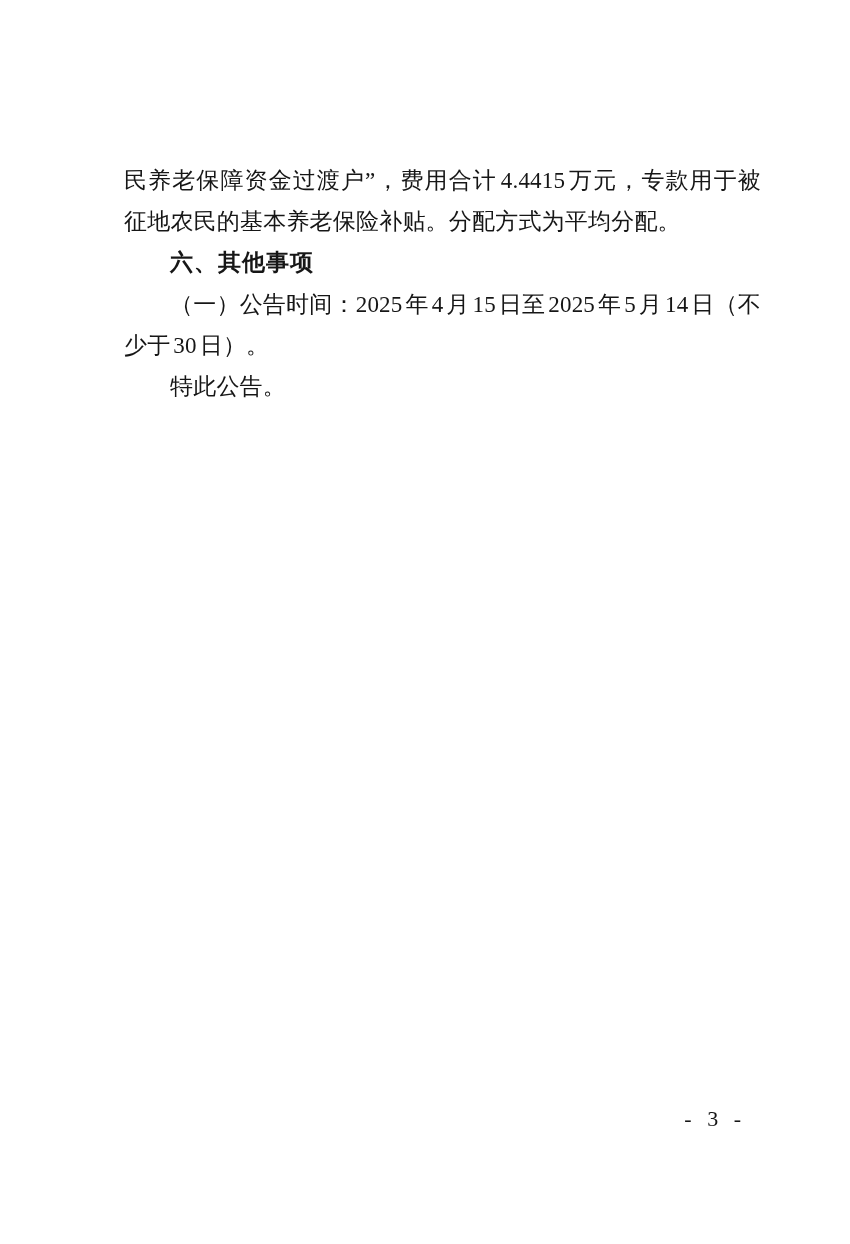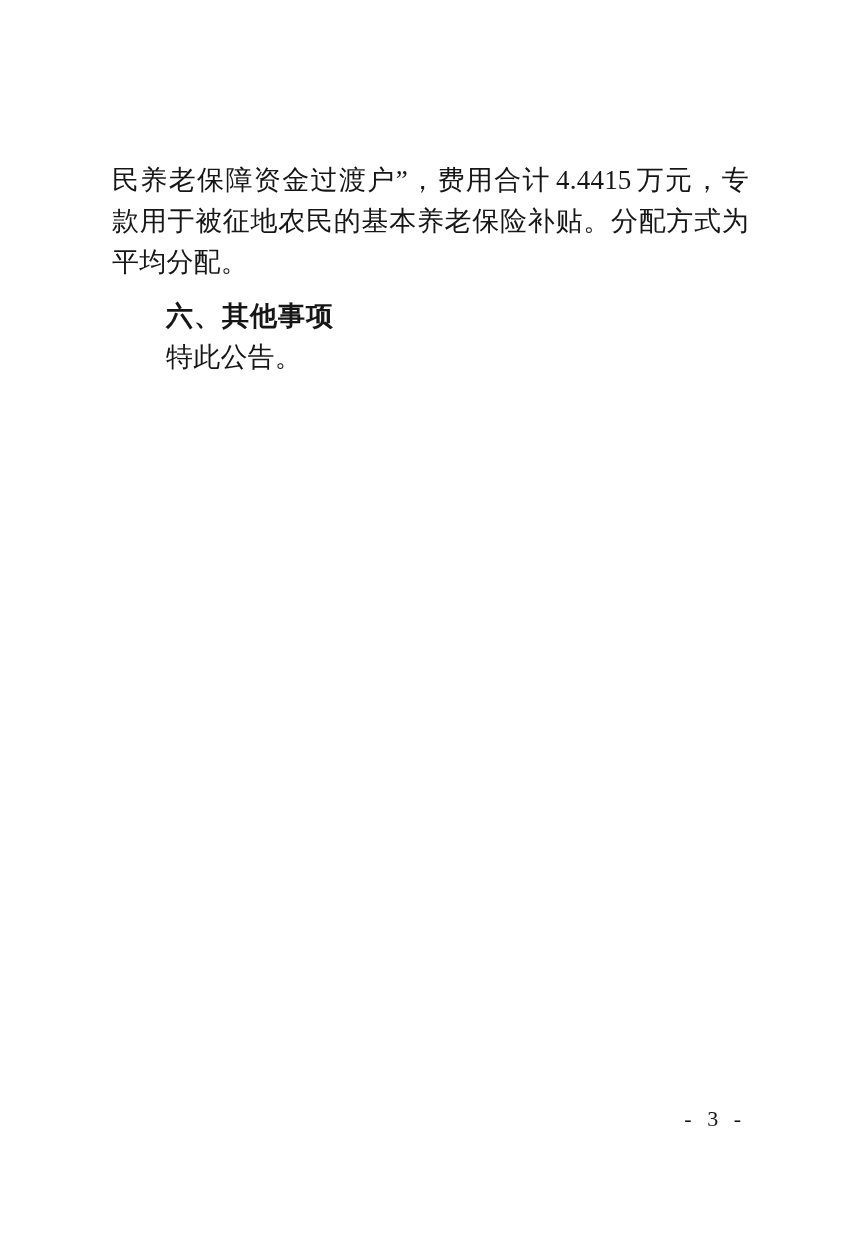--- a/index.html
+++ b/index.html
@@ -11,43 +11,42 @@
     position: relative;
     width: 850px;
     height: 1244px;
     background: #ffffff;
     overflow: hidden;
     font-family: "Liberation Serif", "DejaVu Serif", serif;
     color: #161616;
   }
   .doc-content {
     position: absolute;
-    left: 112px;
+    left: 124px;
     top: 160px;
     width: 637px;
-    font-size: 27px;
+    font-size: 23px;
     line-height: 41.2px;
     text-align: justify;
     word-spacing: -3px;
     letter-spacing: 0.2px;
   }
   .doc-content p {
     margin: 0;
     padding: 0;
   }
   p.para-indent {
     text-indent: 2em;
   }
   p.section-heading {
     text-indent: 2em;
     font-weight: 700;
     font-family: "Liberation Sans", "DejaVu Sans", sans-serif;
     letter-spacing: 1px;
     text-align: left;
-    margin-top: 12px;
   }
   p.para-closing {
     text-indent: 2em;
     text-align: left;
   }
   .page-number {
     position: absolute;
     top: 1106px;
     right: 104px;
     font-size: 22px;
@@ -61,20 +60,21 @@
 <body>
 
 <div class="doc-page">
 
   <div class="doc-content">
 
     <p class="para-flow">民养老保障资金过渡户”，费用合计 4.4415 万元，专款用于被征地农民的基本养老保险补贴。分配方式为平均分配。</p>
 
     <p class="section-heading">六、其他事项</p>
 
+    <p class="para-indent">（一）公告时间：2025 年 4 月 15 日至 2025 年 5 月 14 日（不少于 30 日）。</p>
 
 
 
     <p class="para-closing">特此公告。</p>
 
   </div>
 
   <div class="page-number">- 3 -</div>
 
 </div>

